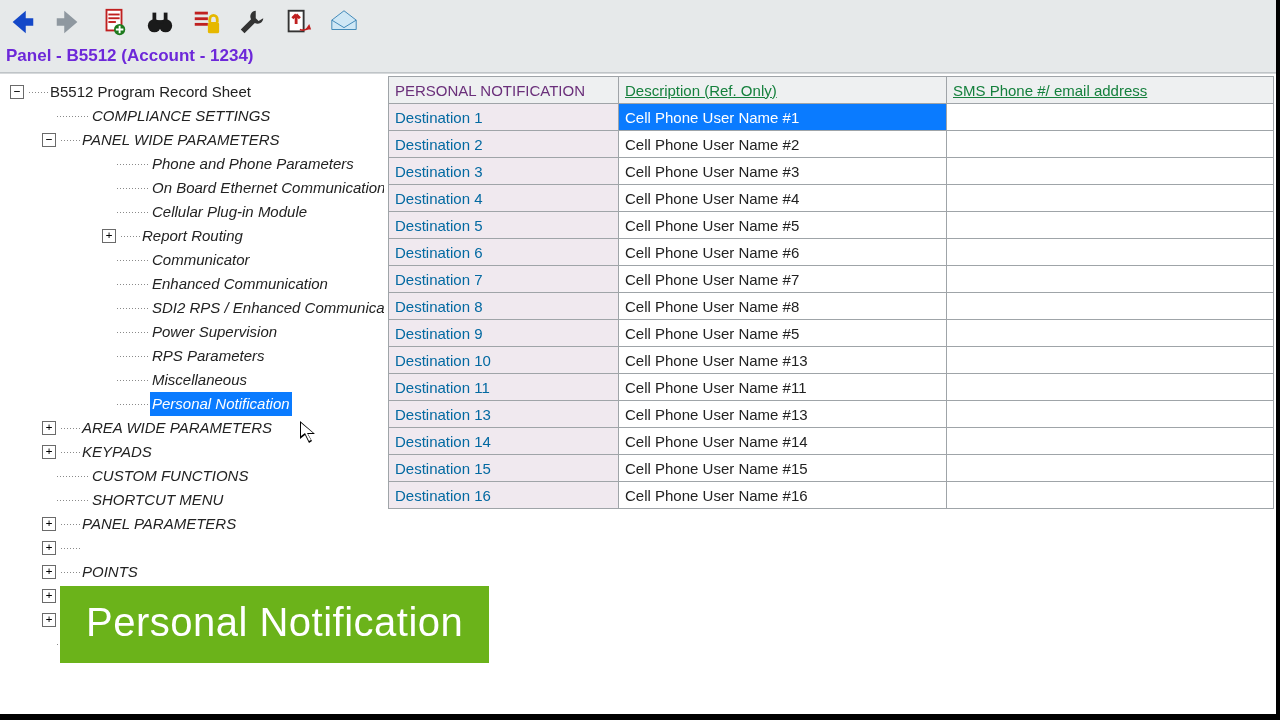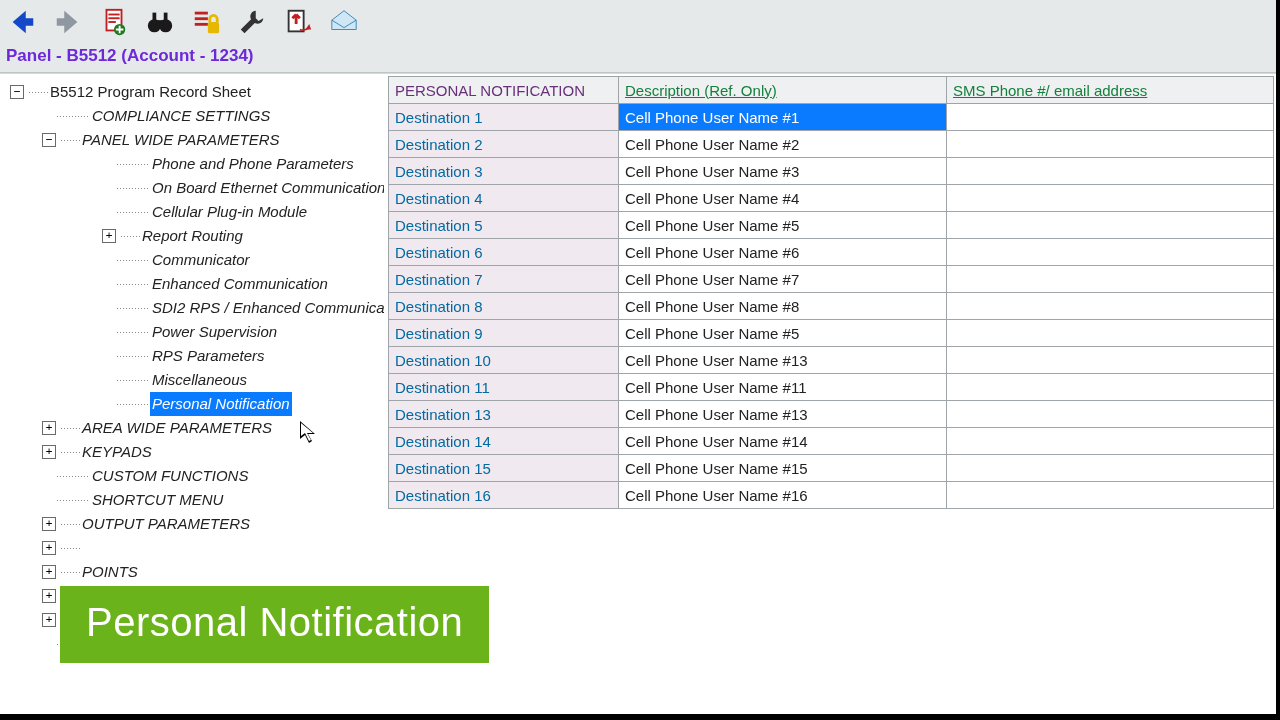--- a/index.html
+++ b/index.html
@@ -236,21 +236,21 @@
                 <div class="row">
                   <span class="spacer"></span>
                   <span class="dots"></span>
                   <span class="lbl">SHORTCUT MENU</span>
                 </div>
               </li>
           <li class="node ind1">
                 <div class="row">
                   <span class="tog">+</span>
                   <span class="dots short"></span>
-                  <span class="lbl">OUTPUT PARAMETERS</span>
+                  <span class="lbl">PANEL PARAMETERS</span>
                 </div>
               </li>
           <li class="node ind1">
                 <div class="row">
                   <span class="tog">+</span>
                   <span class="dots short"></span>
                 </div>
               </li>
           <li class="node ind1">
                 <div class="row">

